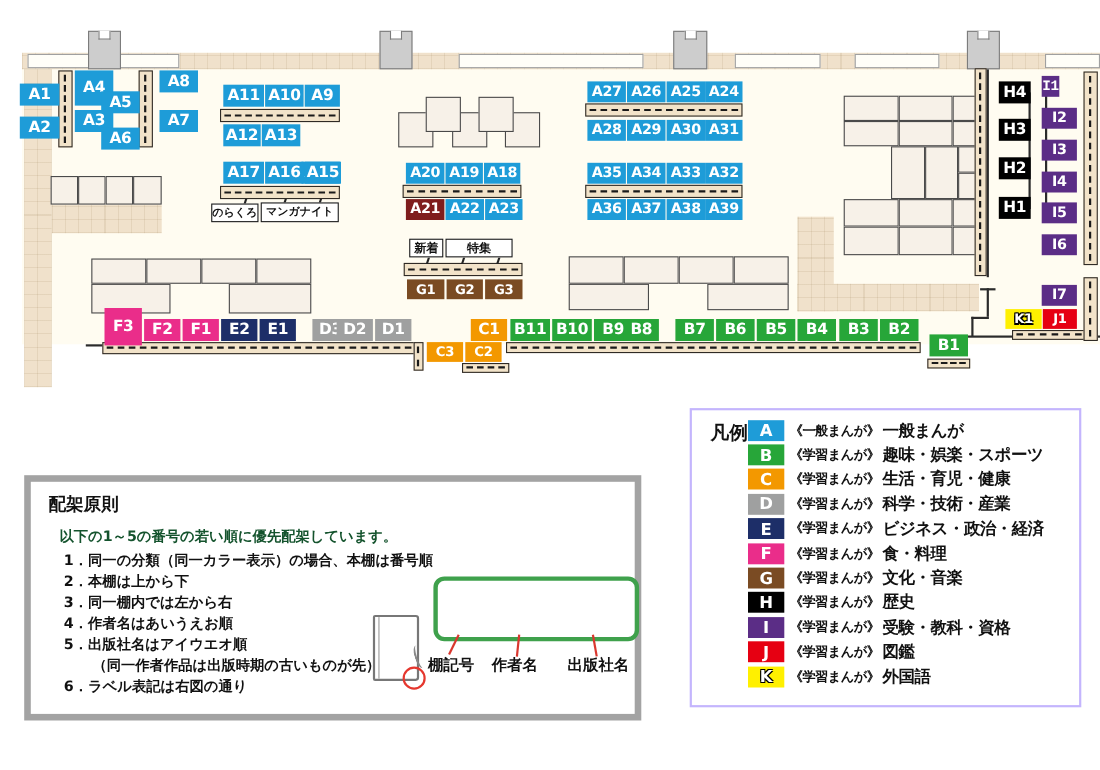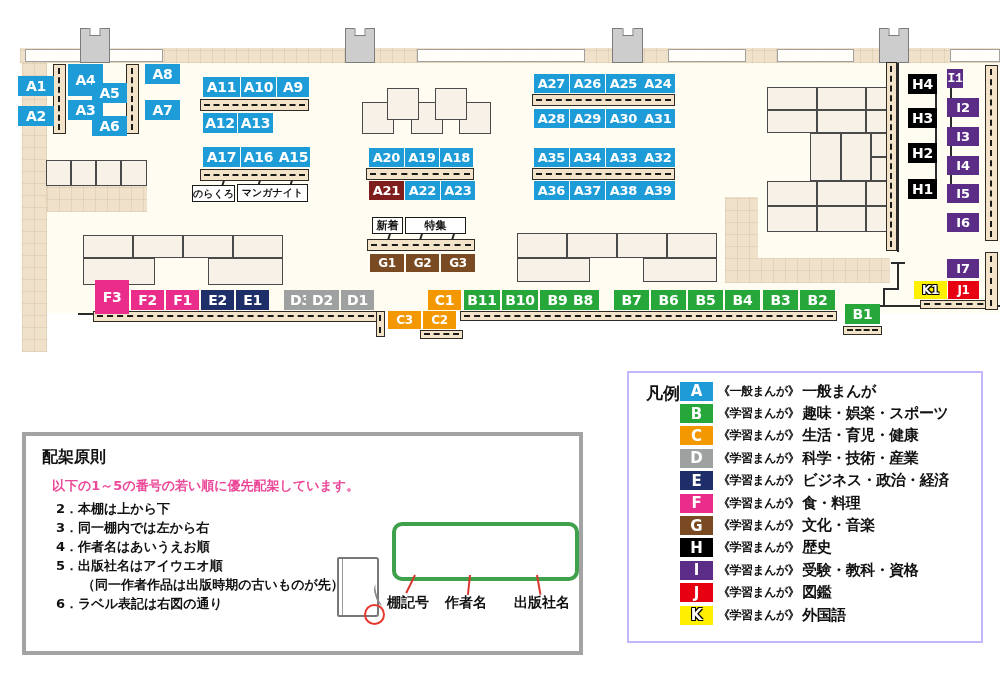--- a/index.html
+++ b/index.html
@@ -33,23 +33,23 @@
               border:2px solid #c4b5fd;box-sizing:border-box;z-index:8;}
   #legend-title{position:absolute;left:17px;top:9px;font-size:17px;font-weight:bold;color:#111;}
   #legend-rows{position:absolute;left:51px;top:7px;right:4px;}
   .lrow{display:flex;align-items:center;height:22.4px;}
   .swatch{width:33px;height:19px;display:flex;align-items:center;justify-content:center;
           color:#fff;font-weight:bold;font-size:15px;flex:0 0 auto;}
   .lmaker{font-size:12px;font-weight:bold;color:#111;margin-left:5px;white-space:nowrap;letter-spacing:-.5px;}
   .lcat{font-size:15px;font-weight:bold;color:#111;margin-left:3px;white-space:nowrap;letter-spacing:-.5px;}
   
   #principles-box{position:absolute;left:22px;top:432px;width:561px;height:223px;background:#fff;
-                  border:4px solid #a3a3a3;box-sizing:border-box;z-index:8;}
+                  border:6px solid #a3a3a3;box-sizing:border-box;z-index:8;}
   #principles-title{position:absolute;left:16px;top:11px;font-size:16px;font-weight:bold;color:#111;}
-  #principles-intro{position:absolute;left:26px;top:41px;font-size:13px;font-weight:bold;color:#ec4899;}
+  #principles-intro{position:absolute;left:26px;top:41px;font-size:13px;font-weight:bold;color:#14532d;}
   #principles-list{position:absolute;left:30px;top:63px;font-size:13px;font-weight:bold;color:#111;line-height:19px;}
   .pitem{white-space:nowrap;}
   .pitem.indent{padding-left:26px;}
   
   #label-diagram{position:absolute;left:366px;top:86px;width:187px;height:59px;border:4px solid #3FA14C;
                  border-radius:10px;background:#fff;box-sizing:border-box;z-index:9;}
   .redbox{position:absolute;border:3px solid #E5372E;box-sizing:border-box;display:flex;align-items:center;
           justify-content:center;color:#1a1a1a;font-size:29px;font-weight:500;letter-spacing:-1px;background:#fff;white-space:nowrap;}
   .rline{position:absolute;width:2px;background:#D9372E;transform-origin:top center;z-index:9;}
   .dlabel{position:absolute;font-size:14px;font-weight:bold;color:#111;z-index:9;white-space:nowrap;}
@@ -298,20 +298,21 @@
           <span class="lmaker">《学習まんが》</span>
           <span class="lcat">外国語</span>
         </div>
       </div>
   </div>
 
   <div id="principles-box">
     <div id="principles-title">配架原則</div>
     <div id="principles-intro">以下の1～5の番号の若い順に優先配架しています。</div>
     <div id="principles-list">
+        <div class="pitem">1．同一の分類（同一カラー表示）の場合、本棚は番号順</div>
         <div class="pitem">2．本棚は上から下</div>
         <div class="pitem">3．同一棚内では左から右</div>
         <div class="pitem">4．作者名はあいうえお順</div>
         <div class="pitem">5．出版社名はアイウエオ順</div>
         <div class="pitem indent">（同一作者作品は出版時期の古いものが先）</div>
         <div class="pitem">6．ラベル表記は右図の通り</div>
       </div>
 
     <div id="label-diagram"></div>
     <div class="redbox" style="left:379px;top:93px;width:31px;height:45px;">A</div>

